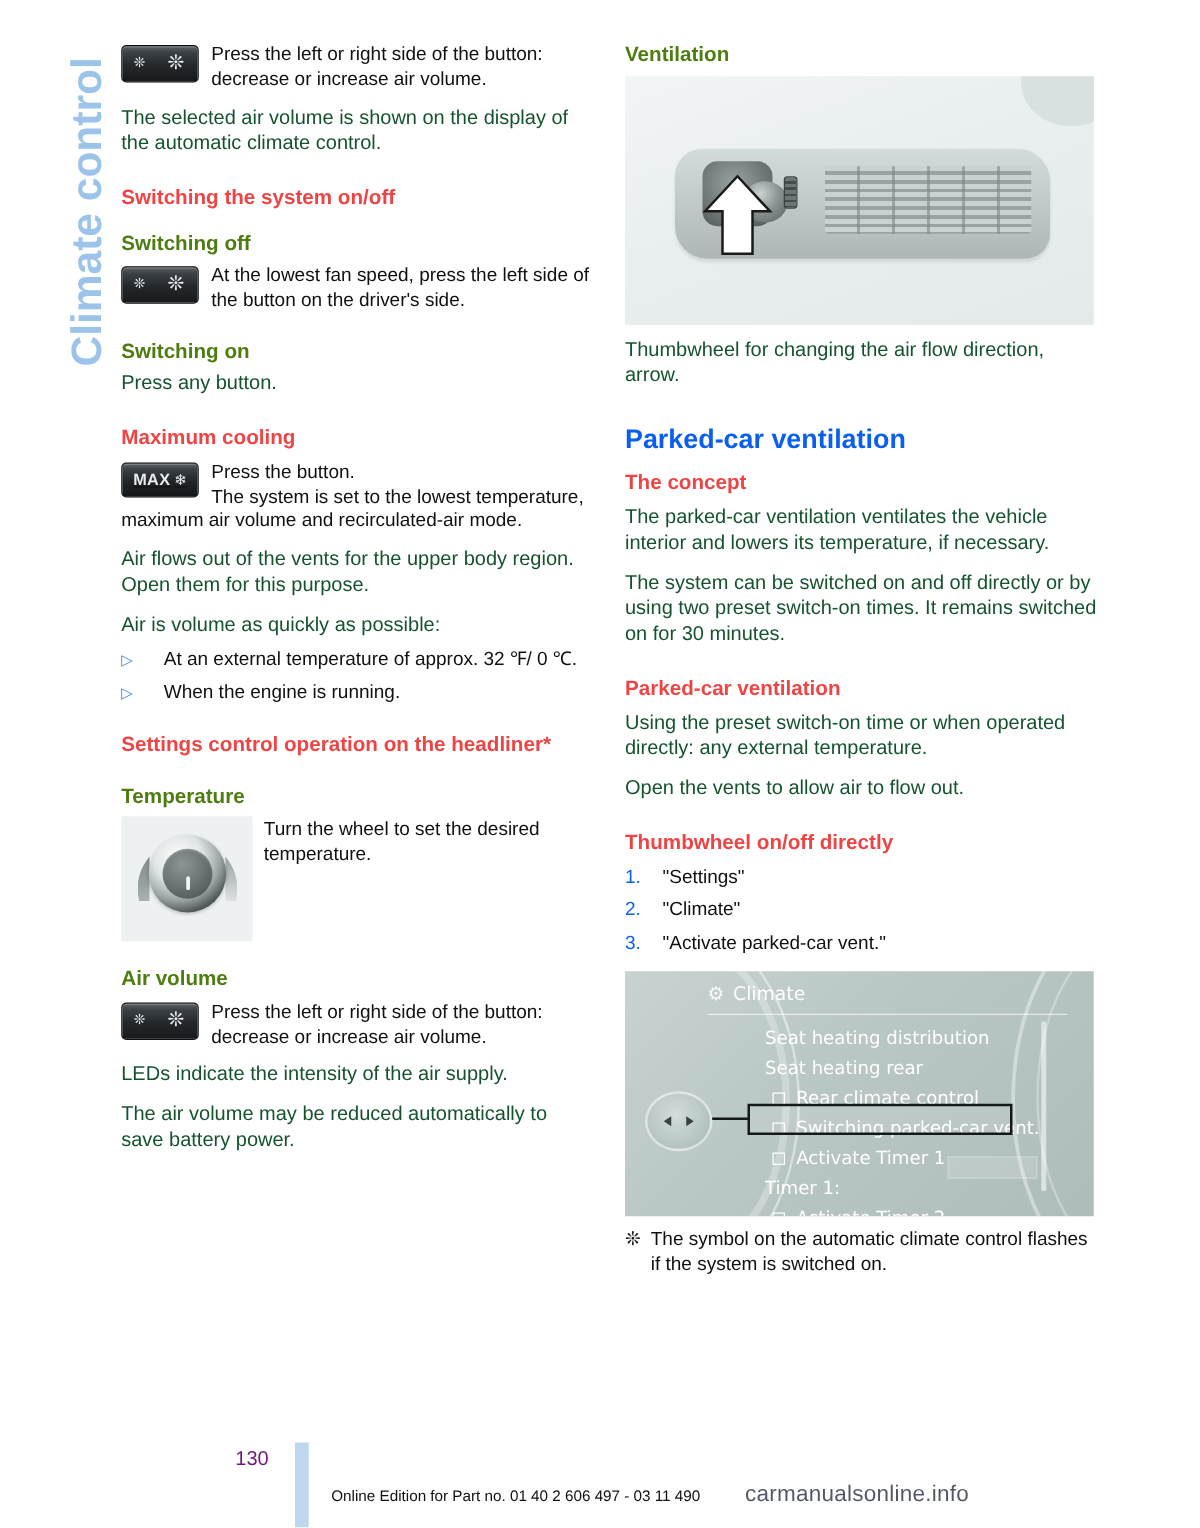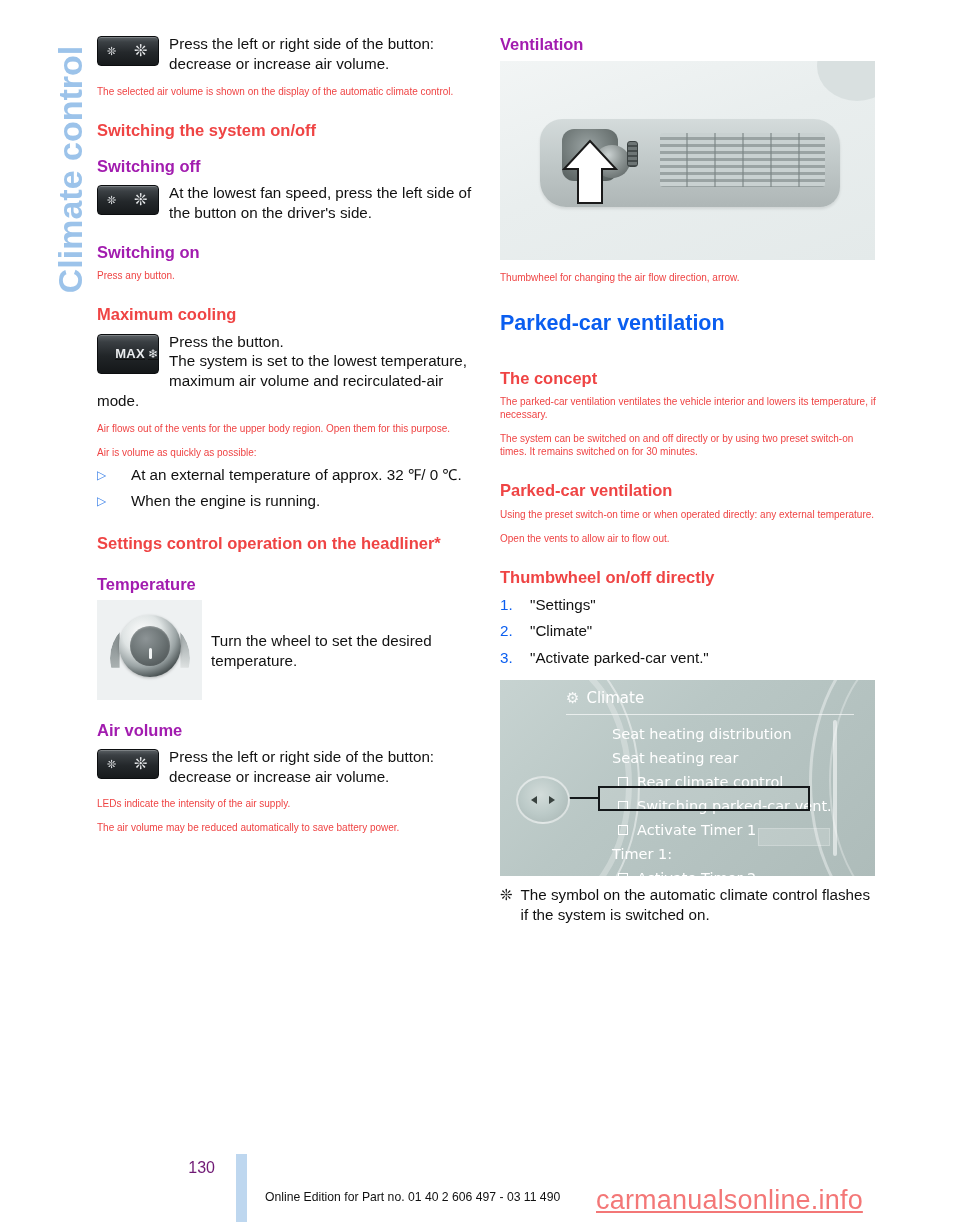--- a/index.html
+++ b/index.html
@@ -50,42 +50,42 @@
     margin:0 0 6px 0;
     line-height:1.22;
   }
   h2.h-sec{
     font-size:16.5px;
     font-weight:bold;
     color:#ef4444;
     margin:22px 0 7px 0;
     line-height:1.25;
   }
-  h2.h-sec.tight{ margin-top:32px; }
+  h2.h-sec.tight{ margin-top:12px; }
   h3.h-sub{
     font-size:16.5px;
     font-weight:bold;
-    color:#a21caf;
+    color:#4d7c0f;
     margin:20px 0 6px 0;
     line-height:1.25;
   }
   h3.h-sub.first{ margin-top:16px; }
 
   p.body{
-    font-size:10px;
+    font-size:16px;
     line-height:1.30;
     margin:0 0 11px 0;
-    color:#ef4444;
+    color:#14532d;
   }
   p.body.tight{ margin-bottom:6px; }
 
   
   .fig-row{
     display:flex;
-    align-items:center;
+    align-items:flex-start;
     margin:0 0 10px 0;
   }
   .fig-row .fig-txt{
     font-size:15.2px;
     line-height:1.30;
     padding-top:1px;
   }
   .wrap-row{ margin-bottom:11px; }
   .wrap-row .btn-float{ float:left; margin:2px 10px 2px 0; }
   .wrap-row .wrap-txt{ font-size:15.2px; line-height:1.30; }
@@ -103,26 +103,26 @@
   }
   .btn-rocker .fan{
     position:absolute; top:50%; transform:translateY(-50%);
     color:#e8eaec;
     line-height:1;
   }
   .btn-rocker .fan-sm{ left:9px;  font-size:11px; }
   .btn-rocker .fan-lg{ left:36px; font-size:16px; }
 
   .btn-max{
-    width:62px; height:40px;
+    width:62px; height:28px;
     border-radius:4px;
     background:linear-gradient(180deg,#5b6165 0%,#3a3f43 18%,#212528 55%,#141719 100%);
     border:1px solid #0c0e10;
     box-shadow:inset 0 1px 0 rgba(255,255,255,.22);
-    display:flex; align-items:center; justify-content:flex-end;
+    display:flex; align-items:center; justify-content:center;
     gap:3px;
     flex:0 0 auto;
     text-decoration:underline;
   }
   .btn-max .max-txt{
     color:#e9ebed; font-size:13px; font-weight:bold; letter-spacing:.3px;
   }
   .btn-max .max-sym{ color:#e9ebed; font-size:12px; line-height:1; }
 
   
@@ -392,26 +392,25 @@
   .footer-line{
     position:absolute;
     left:265px; top:1190px;
     font-size:12.2px;
     color:#111;
     white-space:nowrap;
   }
   .watermark{
     position:absolute;
     left:596px; top:1185px;
-    font-size:27px;
-    color:#ef4444;
+    font-size:18px;
+    color:#0f172a;
     opacity:.72;
     white-space:nowrap;
     letter-spacing:.2px;
-    text-decoration:underline;
   }
 </style>
 </head>
 <body>
 
 <div class="side-tab">
   <div class="side-tab-label">Climate control</div>
 </div>
 
 <div class="col col-left">

